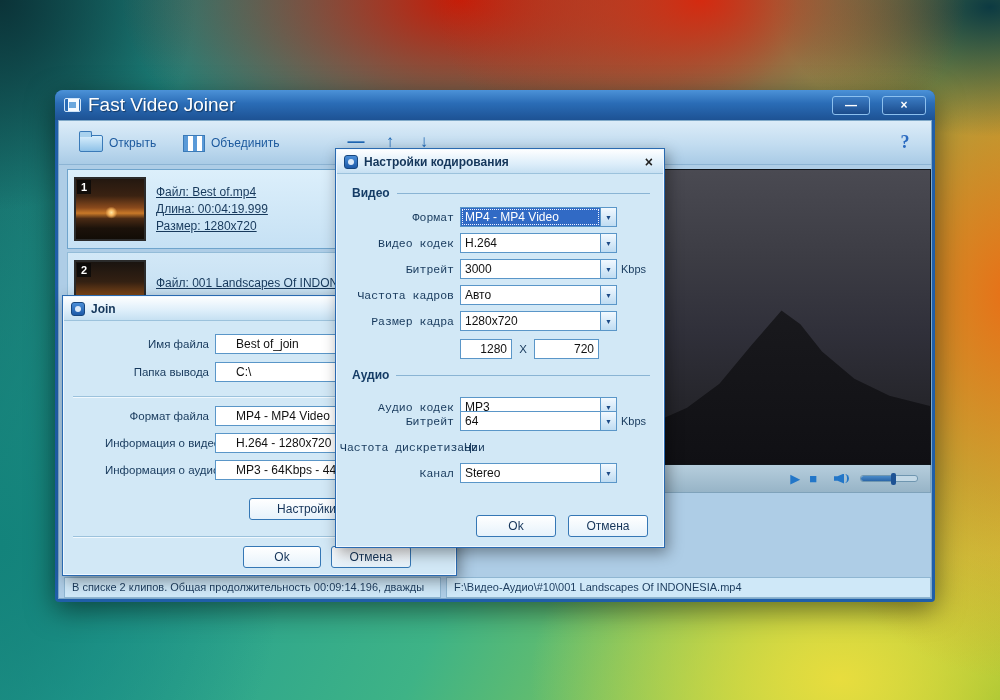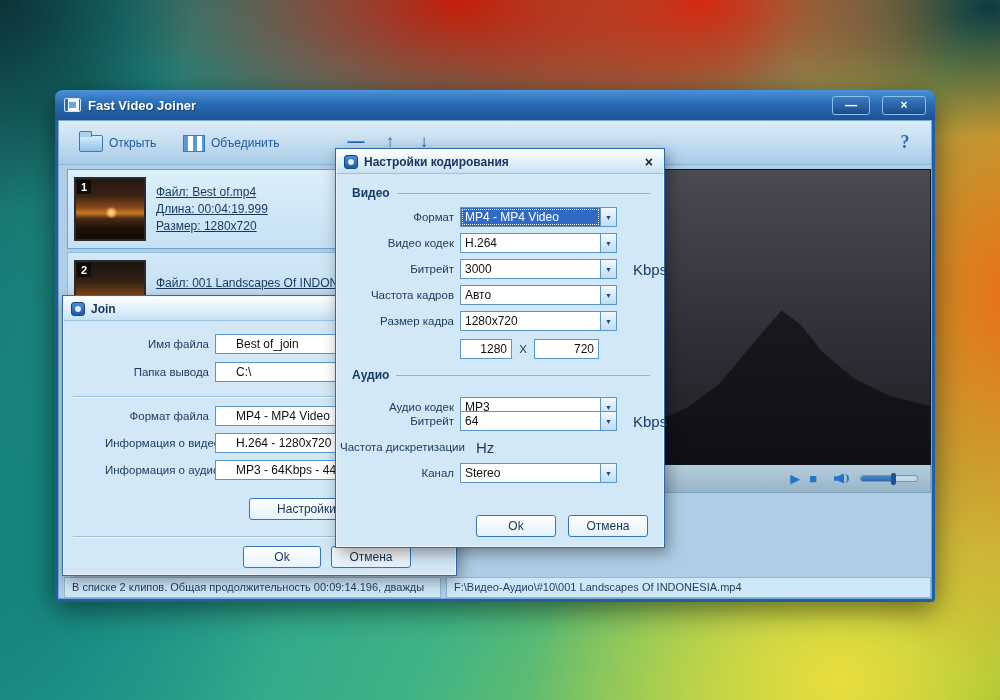--- a/index.html
+++ b/index.html
@@ -20,21 +20,21 @@
   
   .win { position:absolute; left:55px; top:90px; width:880px; height:512px; z-index:1;
     background:#1f5ea8; border-radius:8px 8px 4px 4px; padding:30px 3px 3px 3px;
     box-shadow:0 8px 28px rgba(0,0,0,.5); }
   .titlebar { position:absolute; top:0; left:0; right:0; height:30px; display:flex; align-items:center;
     padding:0 9px; gap:7px; border-radius:8px 8px 0 0;
     background:linear-gradient(180deg,#4c92d8 0%, #2a6cb6 45%, #1d5294 100%); }
   .app-icon { width:17px; height:14px; background:linear-gradient(90deg,#2a6cb6 0 3px, #f4f9ff 3px 14px, #2a6cb6 14px);
     border:1px solid #cfe4f8; border-radius:2px; position:relative; flex:none; }
   .app-icon::after { content:""; position:absolute; left:4px; top:3px; width:7px; height:6px; background:#6aa6dd; }
-  .title-text { color:#fff; font-size:13px; font-weight:bold; text-shadow:1px 1px 1px rgba(0,0,0,.4); flex:1; }
+  .title-text { color:#fff; font-size:19px; font-weight:normal; text-shadow:1px 1px 1px rgba(0,0,0,.4); flex:1; }
   .tb-btn { width:38px; height:19px; margin-left:5px; display:inline-flex; align-items:center; justify-content:center;
     background:linear-gradient(180deg,#3b7cc4,#1b4c8c); border:1px solid #8cc0ee; border-radius:3px;
     color:#fff; font-size:12px; font-weight:bold; cursor:default; }
   .tb-btn.close { width:44px; }
   .win-body { position:relative; width:100%; height:100%; background:#aecde6; border:1px solid #7fa8c8; overflow:hidden; }
 
   
   .toolbar { position:absolute; left:0; top:0; right:0; height:44px;
     background:linear-gradient(180deg,#dcecf8 0%, #c2dcf0 55%, #a9cbe6 100%);
     border-bottom:1px solid #8cb4d4; }
@@ -127,23 +127,23 @@
   .grp-line { flex:1; height:1px; background:#8ab4d4; margin-top:2px; }
 
   
   .join-dlg { left:62px; top:295px; width:395px; height:281px; z-index:5; }
   .j-row { position:absolute; left:4px; display:flex; align-items:center; height:20px;margin-left:38px; }
   .j-row .lbl { width:110px; }
   .j-row .txt, .j-row .box { width:264px;padding-left:20px; }
   
   .set-dlg { left:335px; top:148px; width:330px; height:400px; z-index:10; }
   .s-row { position:absolute; left:4px; display:flex; align-items:center; height:20px; }
-  .s-row .lbl { width:120px; }
+  .s-row .lbl { width:120px;font-family:Liberation Mono, monospace; }
   .s-row .dd { width:157px; }
-  .unit { font-size:15px; color:#17395c; margin-left:16px; }
+  .unit { font-size:11px; color:#17395c; margin-left:4px; }
   .num { width:52px; text-align:right; }
   .x-sep { width:22px; text-align:center; font-size:11.5px; color:#17395c; }
 </style>
 </head>
 <body>
 
 <div class="page">
 
   <div class="win">
     <div class="titlebar">

